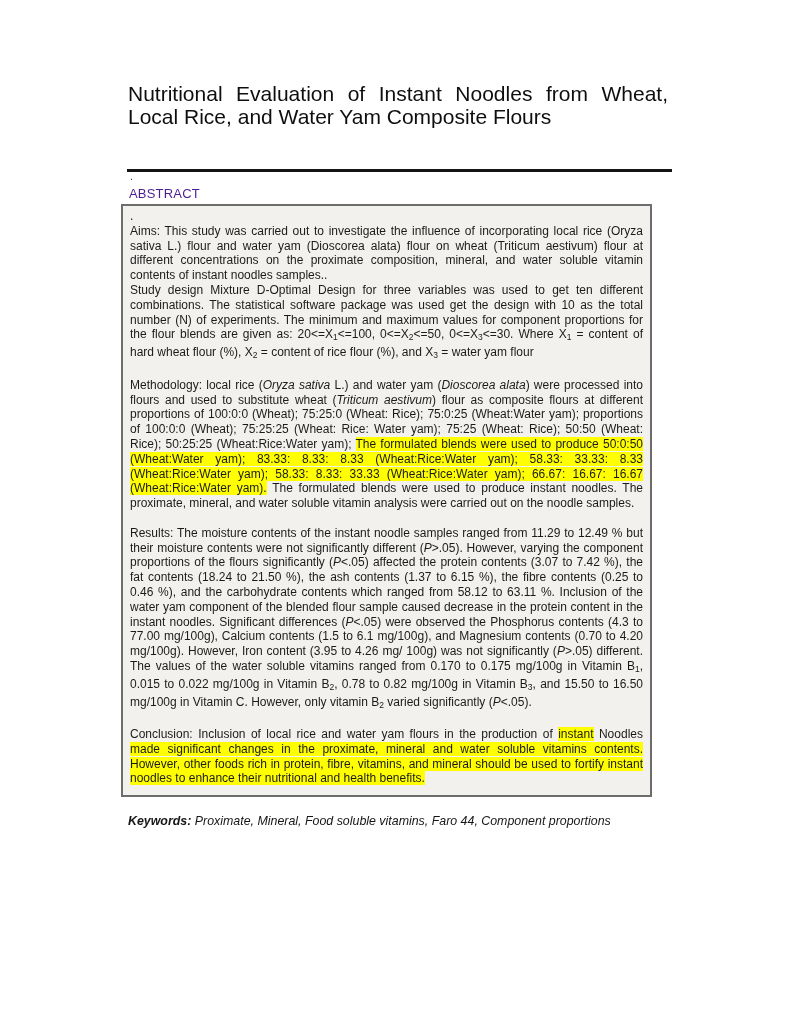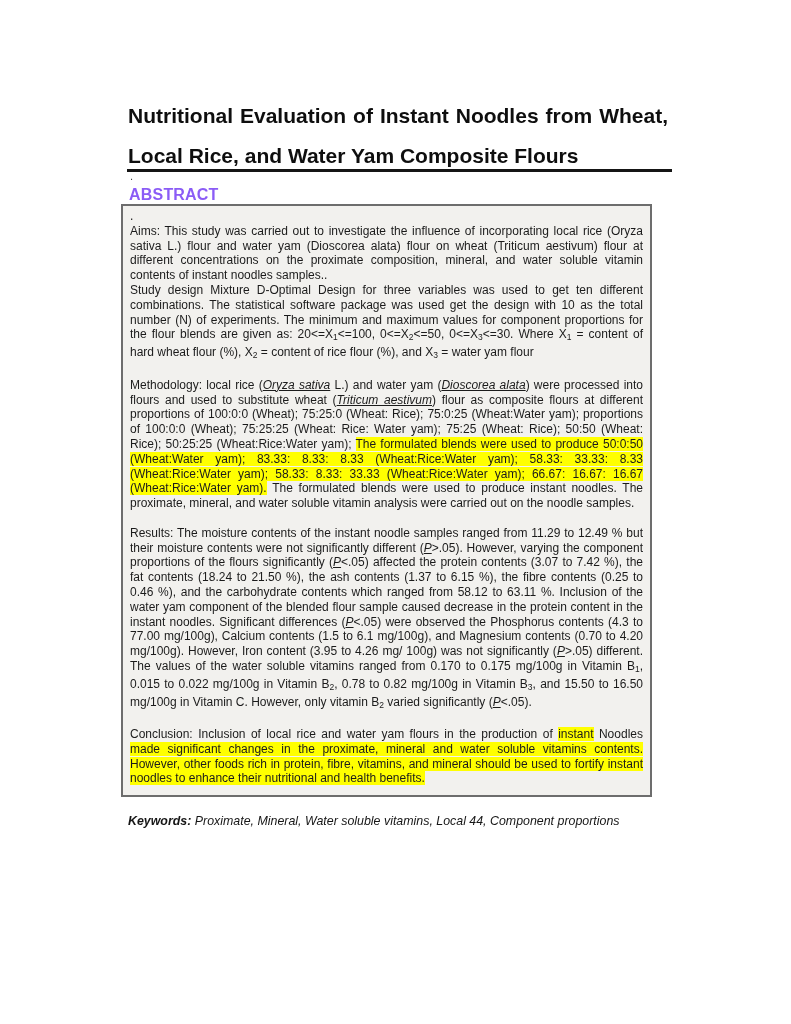--- a/index.html
+++ b/index.html
@@ -9,51 +9,51 @@
     --text:#1b1b1b;
     --title:#0e0e0e;
   }
   *{margin:0;padding:0;box-sizing:border-box;}
   html,body{background:#ffffff;}
   body{
     width:791px;height:1024px;position:relative;overflow:hidden;
     font-family:"Liberation Sans",sans-serif;color:var(--text);
   }
   .page-title{
-    position:absolute;left:128px;top:96px;width:540px;
-    font-size:21px;line-height:40px;font-weight:bold;color:var(--title);
+    position:absolute;left:128px;top:82px;width:540px;
+    font-size:21px;line-height:23px;font-weight:normal;color:var(--title);
     text-align:justify;
   }
   .title-rule{
     position:absolute;left:127px;top:169px;width:545px;height:3px;
     background:#151515;
   }
   .dot-line{
     position:absolute;left:130px;top:170px;
     font-size:11px;line-height:12px;color:#444;
   }
   .abstract-heading{
     position:absolute;left:129px;top:186px;
-    font-size:16px;font-weight:bold;color:#8b5cf6;letter-spacing:0.2px;
+    font-size:13px;font-weight:normal;color:#4c1d95;letter-spacing:0.2px;
   }
   .abstract-wrap{
     position:absolute;left:121px;top:204px;width:531px;
   }
   .abstract-box{
     width:531px;
     background:var(--box_bg);
     border:2px solid var(--box_border);
     padding:3px 7px 9px 7px;
   }
   .para{
     font-size:12px;line-height:14.8px;text-align:justify;color:var(--text);
   }
   .spacer{height:14.8px;}
   .para .b{font-weight:normal;}
-  .para .i{font-style:italic;text-decoration:underline;}
+  .para .i{font-style:italic;}
   .hl{background:var(--highlight);margin-top:32px;}
   .sb{font-size:8.5px;vertical-align:-2px;}
   .keywords-line{
     margin:17px 0 0 7px;
     font-size:12.4px;line-height:15px;font-style:italic;color:#161616;
   }
   .keywords-line .b{font-weight:bold;}
   .keywords-line .i{font-style:italic;text-align:center;}
 </style>
 </head>
@@ -72,14 +72,14 @@
       <div class="para"><span>.</span></div>
       <div class="para"><span class="b">Aims:</span><span> This study was carried out to investigate the influence of incorporating local rice (Oryza sativa L.) flour and water yam (Dioscorea alata) flour on wheat (Triticum aestivum) flour at different concentrations on the proximate composition, mineral, and water soluble vitamin contents of instant noodles samples..</span></div>
       <div class="para"><span class="b">Study design Mixture D-Optimal Design for three variables was used to get ten different combinations. The statistical software package was used get the design with 10 as the total number (N) of experiments. The minimum and maximum values for component proportions for the flour blends are given as: 20&lt;=X</span><span class="b sb">1</span><span class="b">&lt;=100, 0&lt;=X</span><span class="b sb">2</span><span class="b">&lt;=50, 0&lt;=X</span><span class="b sb">3</span><span class="b">&lt;=30. Where X</span><span class="b sb">1</span><span class="b"> = content of hard wheat flour (%), X</span><span class="b sb">2</span><span class="b"> = content of rice flour (%), and X</span><span class="b sb">3</span><span class="b"> = water yam flour</span></div>
       <div class="spacer"></div>
       <div class="para"><span class="b">Methodology:</span><span> local rice (</span><span class="i">Oryza sativa</span><span> L.) and water yam (</span><span class="i">Dioscorea alata</span><span>) were processed into flours and used to substitute wheat (</span><span class="i">Triticum aestivum</span><span>) flour as composite flours at different proportions of 100:0:0 (Wheat); 75:25:0 (Wheat: Rice); 75:0:25 (Wheat:Water yam); proportions of 100:0:0 (Wheat); 75:25:25 (Wheat: Rice: Water yam); 75:25 (Wheat: Rice); 50:50 (Wheat: Rice); 50:25:25 (Wheat:Rice:Water yam); </span><span class="hl">The formulated blends were used to produce 50:0:50 (Wheat:Water yam); 83.33: 8.33: 8.33 (Wheat:Rice:Water yam); 58.33: 33.33: 8.33 (Wheat:Rice:Water yam); 58.33: 8.33: 33.33 (Wheat:Rice:Water yam); 66.67: 16.67: 16.67 (Wheat:Rice:Water yam).</span><span> The formulated blends were used to produce instant noodles. The proximate, mineral, and water soluble vitamin analysis were carried out on the noodle samples.</span></div>
       <div class="spacer"></div>
       <div class="para"><span class="b">Results:</span><span> The moisture contents of the instant noodle samples ranged from 11.29 to 12.49 % but their moisture contents were not significantly different (</span><span class="i">P</span><span>&gt;.05). However, varying the component proportions of the flours significantly (</span><span class="i">P</span><span>&lt;.05) affected the protein contents (3.07 to 7.42 %), the fat contents (18.24 to 21.50 %), the ash contents (1.37 to 6.15 %), the fibre contents (0.25 to 0.46 %), and the carbohydrate contents which ranged from 58.12 to 63.11 %. Inclusion of the water yam component of the blended flour sample caused decrease in the protein content in the instant noodles. Significant differences (</span><span class="i">P</span><span>&lt;.05) were observed the Phosphorus contents (4.3 to 77.00 mg/100g), Calcium contents (1.5 to 6.1 mg/100g), and Magnesium contents (0.70 to 4.20 mg/100g). However, Iron content (3.95 to 4.26 mg/ 100g) was not significantly (</span><span class="i">P</span><span>&gt;.05) different. The values of the water soluble vitamins ranged from 0.170 to 0.175 mg/100g in Vitamin B</span><span class="sb">1</span><span>, 0.015 to 0.022 mg/100g in Vitamin B</span><span class="sb">2</span><span>, 0.78 to 0.82 mg/100g in Vitamin B</span><span class="sb">3</span><span>, and 15.50 to 16.50 mg/100g in Vitamin C. However, only vitamin B</span><span class="sb">2</span><span> varied significantly (</span><span class="i">P</span><span>&lt;.05).</span></div>
       <div class="spacer"></div>
       <div class="para"><span class="b">Conclusion:</span><span> Inclusion of local rice and water yam flours in the production of </span><span class="hl">instant</span><span> Noodles </span><span class="hl">made significant changes in the proximate, mineral and water soluble vitamins contents. However, other foods rich in protein, fibre, vitamins, and mineral should be used to fortify instant noodles to enhance their nutritional and health benefits.</span></div>
     </div>
-  <div class="keywords-line"><span class="b i">Keywords:</span><span class="i"> Proximate, Mineral, Water soluble vitamins, Local 44, Component proportions</span></div>
+  <div class="keywords-line"><span class="b i">Keywords:</span><span class="i"> Proximate, Mineral, Food soluble vitamins, Faro 44, Component proportions</span></div>
 </div>
 
 </body></html>

